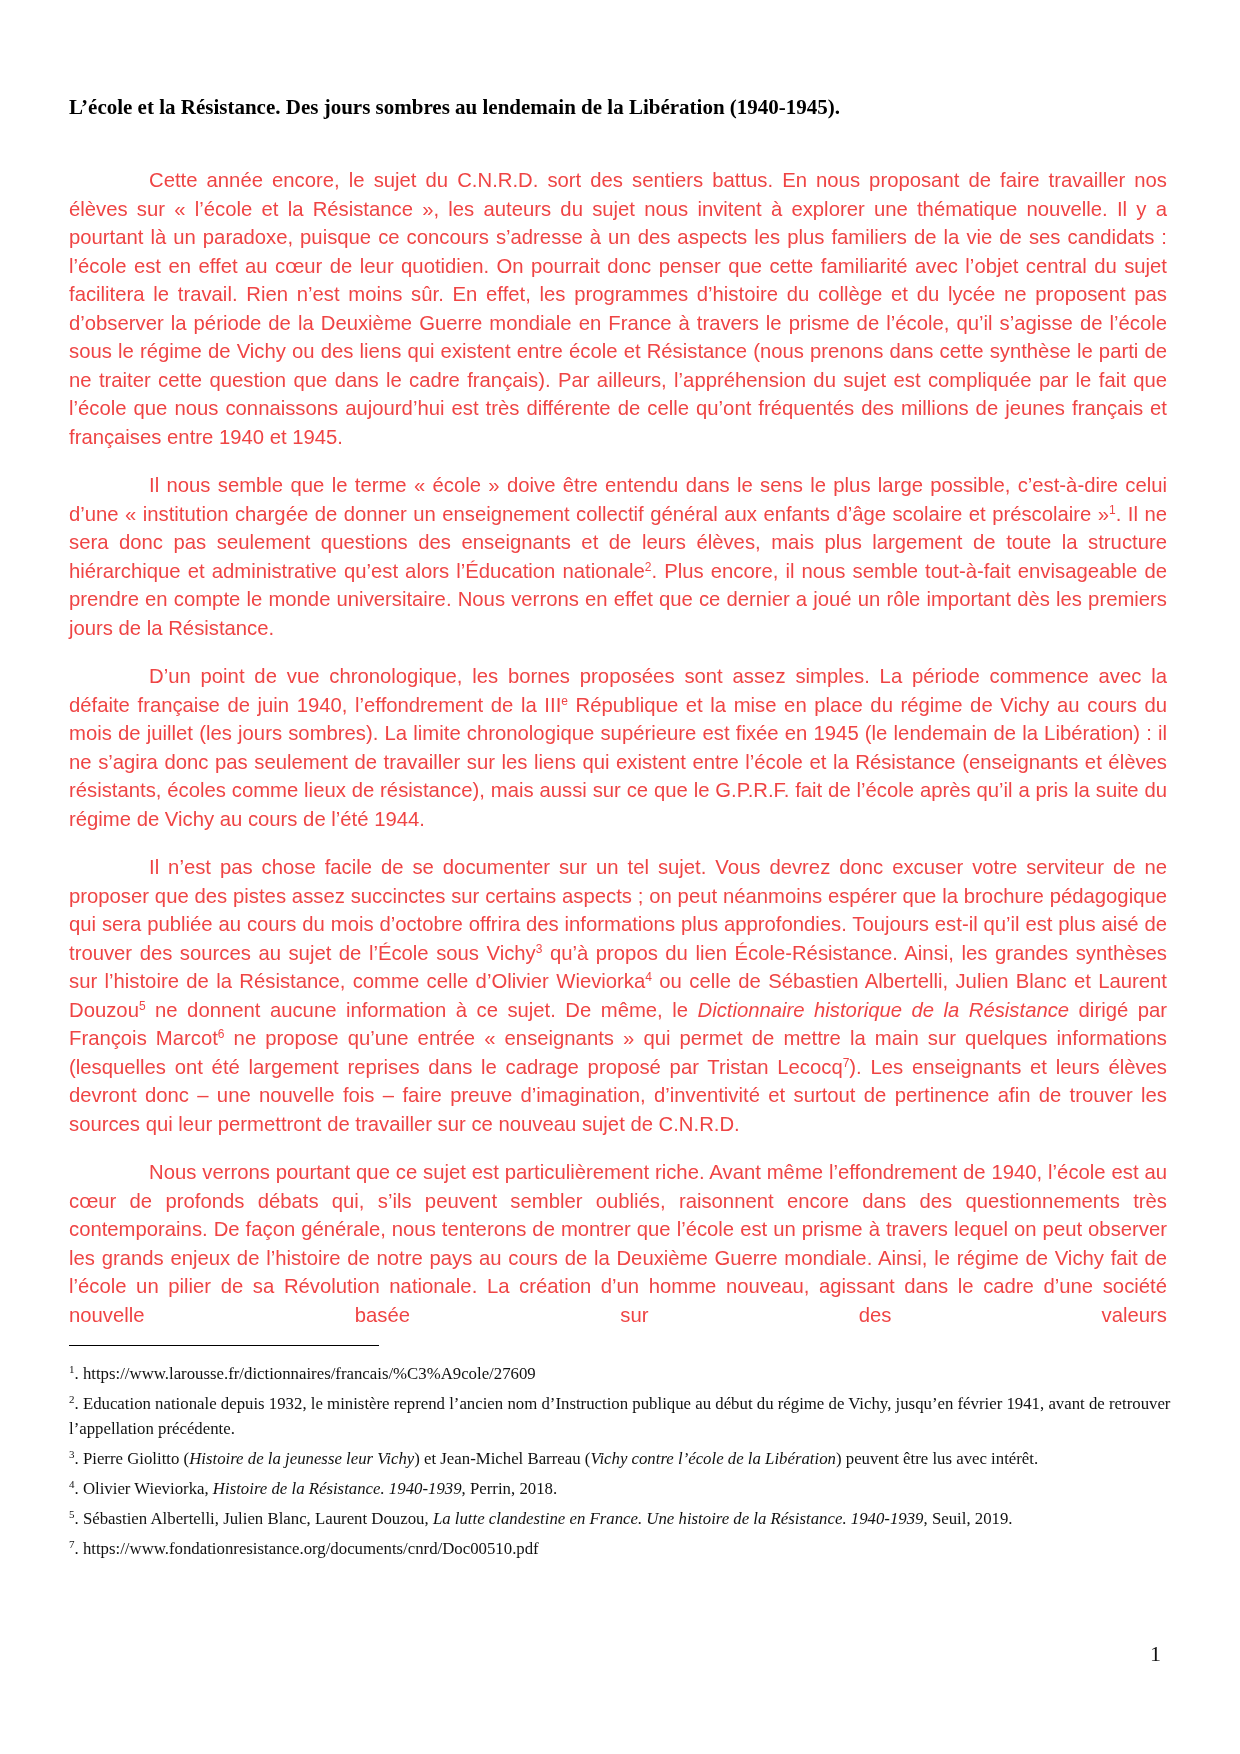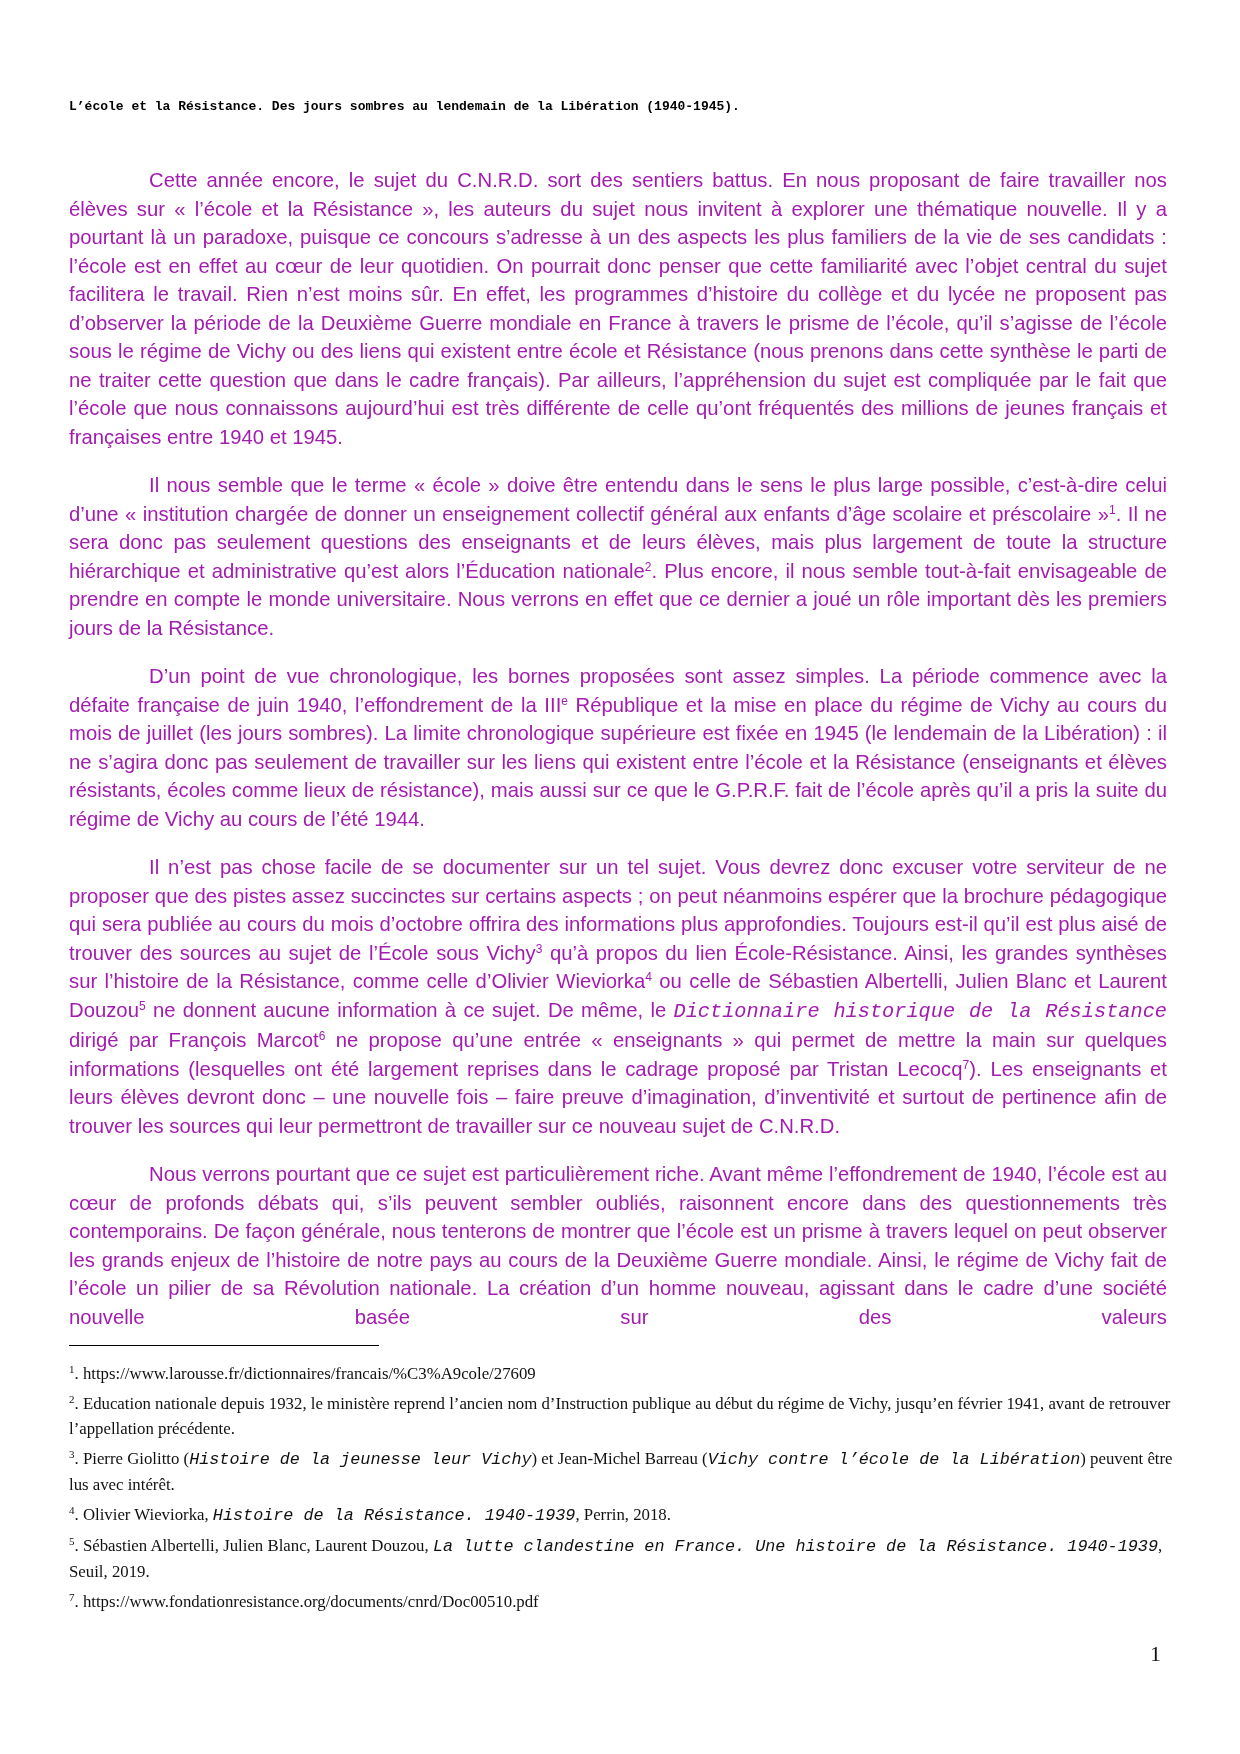--- a/index.html
+++ b/index.html
@@ -1,31 +1,31 @@
 <!DOCTYPE html>
 <html><head>
 <meta charset="utf-8">
 <style>
   html, body { margin: 0; padding: 0; background: #ffffff; }
   body { width: 1240px; height: 1754px; position: relative; overflow: hidden; color: #111; }
   .page { position: absolute; left: 0; top: 0; width: 1240px; height: 1754px; }
   .title {
     position: absolute; left: 69px; top: 94px; width: 1100px;
-    font-family: Liberation Mono, monospace; font-weight: bold; font-size: 13px; line-height: 26px;
+    font-family: Liberation Serif, serif; font-weight: bold; font-size: 21px; line-height: 26px;
     color: #000;
   }
   .body-text {
     position: absolute; left: 69px; top: 166px; width: 1098px;
     font-family: "Liberation Sans", sans-serif; font-size: 20.3px; line-height: 28.5px;
-    color: #a21caf; text-align: justify;
+    color: #ef4444; text-align: justify;
   }
   .body-text p { margin: 0 0 20px 0; text-indent: 80px; }
   .body-text p:last-child { margin-bottom: 8px; }
   sup { font-size: 12px; line-height: 0; vertical-align: 7px; }
-  em { font-style: italic; font-family: Liberation Mono, monospace; }
+  em { font-style: italic; }
   .fn-rule {
     position: absolute; left: 69px; top: 1345px; width: 310px; height: 0;
     border-top: 1px solid #000;
   }
   .footnotes {
     position: absolute; left: 69px; top: 1361px; width: 1110px;
     font-family: "Liberation Serif", serif; font-size: 16.8px; line-height: 25px; color: #111;
   }
   .footnotes .fn { margin: 0 0 5px 0; }
   .footnotes .fn sup { font-size: 11px; vertical-align: 6px; }

